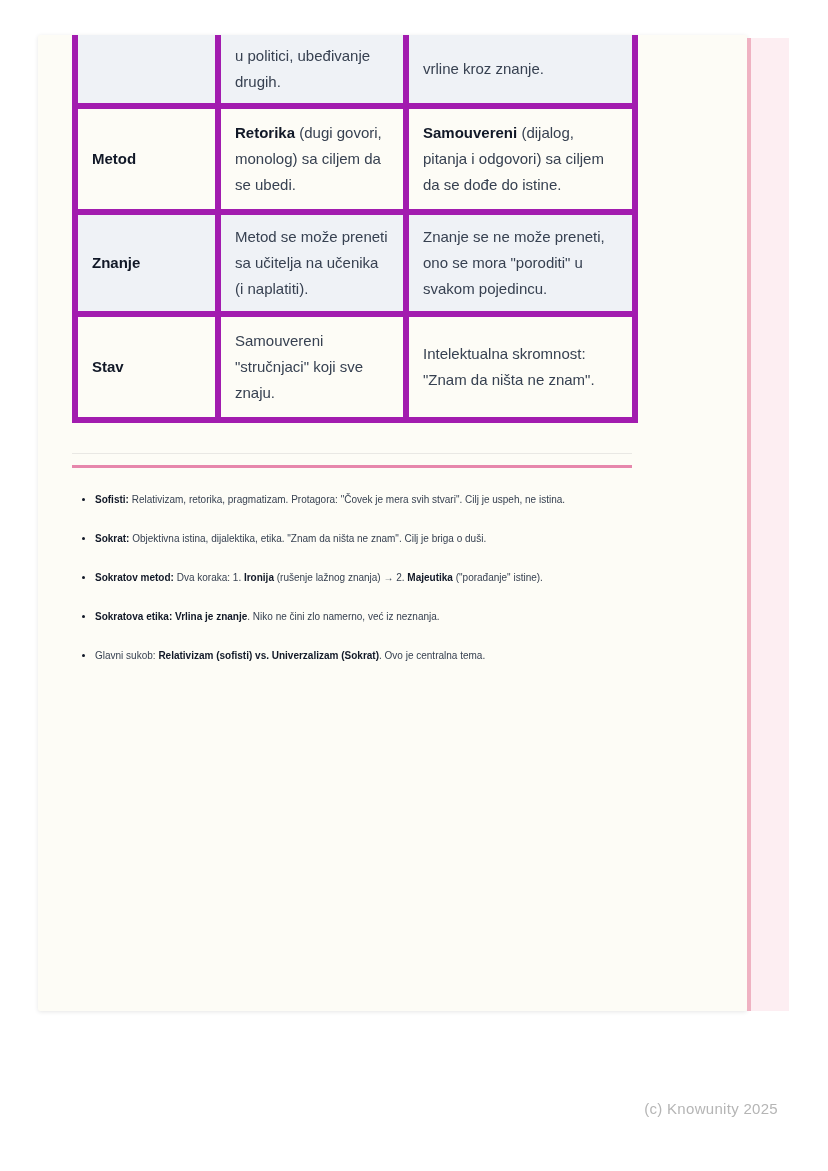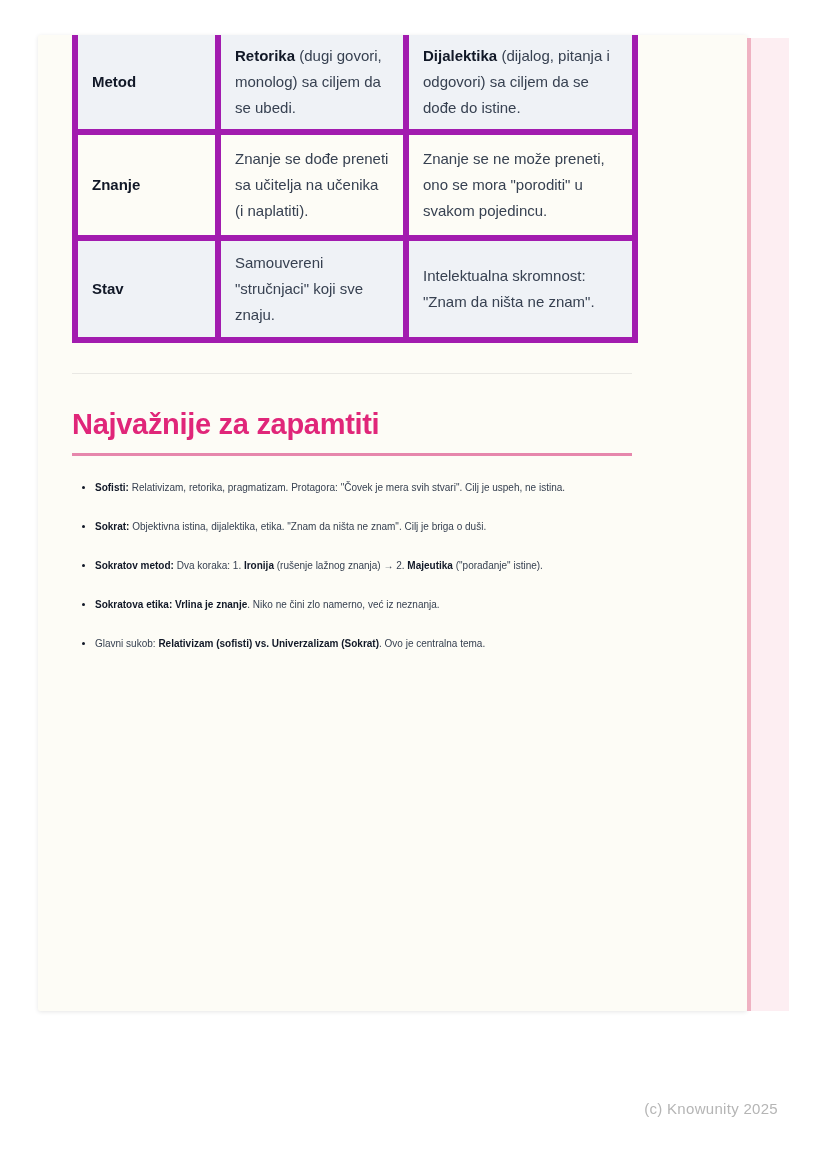--- a/index.html
+++ b/index.html
@@ -113,41 +113,45 @@
   <div class="content">
 
     <table class="comparison-table">
       <colgroup>
         <col class="c1">
           <col class="c2">
           <col class="c3">
       </colgroup>
       <tbody id="table-body">
           <tr>
+            <td class="label-cell"></td>
+            <td>u politici, ubeđivanje drugih.</td>
+            <td>vrline kroz znanje.</td>
+          </tr>
+          <tr>
             <td class="label-cell"><strong>Metod</strong></td>
             <td><strong>Retorika</strong> (dugi govori, monolog) sa ciljem da se ubedi.</td>
-            <td><strong>Dijalektika</strong> (dijalog, pitanja i odgovori) sa ciljem da se dođe do istine.</td>
+            <td><strong>Samouvereni</strong> (dijalog, pitanja i odgovori) sa ciljem da se dođe do istine.</td>
           </tr>
           <tr>
             <td class="label-cell"><strong>Znanje</strong></td>
-            <td>Znanje se dođe preneti sa učitelja na učenika (i naplatiti).</td>
+            <td>Metod se može preneti sa učitelja na učenika (i naplatiti).</td>
             <td>Znanje se ne može preneti, ono se mora "poroditi" u svakom pojedincu.</td>
           </tr>
           <tr>
             <td class="label-cell"><strong>Stav</strong></td>
             <td>Samouvereni "stručnjaci" koji sve znaju.</td>
             <td>Intelektualna skromnost: "Znam da ništa ne znam".</td>
           </tr>
         </tbody>
     </table>
 
 
     <div class="divider"></div>
 
-    <h1 class="section-heading">Najvažnije za zapamtiti</h1>
     <div class="heading-rule"></div>
 
     <ul class="summary-list" id="bullet-list">
         <li><strong>Sofisti:</strong> Relativizam, retorika, pragmatizam. Protagora: "Čovek je mera svih stvari". Cilj je uspeh, ne istina.</li>
         <li><strong>Sokrat:</strong> Objektivna istina, dijalektika, etika. "Znam da ništa ne znam". Cilj je briga o duši.</li>
         <li><strong>Sokratov metod:</strong> Dva koraka: 1. <strong>Ironija</strong> (rušenje lažnog znanja) → 2. <strong>Majeutika</strong> ("porađanje" istine).</li>
         <li><strong>Sokratova etika: Vrlina je znanje</strong>. Niko ne čini zlo namerno, već iz neznanja.</li>
         <li>Glavni sukob: <strong>Relativizam (sofisti) vs. Univerzalizam (Sokrat)</strong>. Ovo je centralna tema.</li>
       </ul>
 

